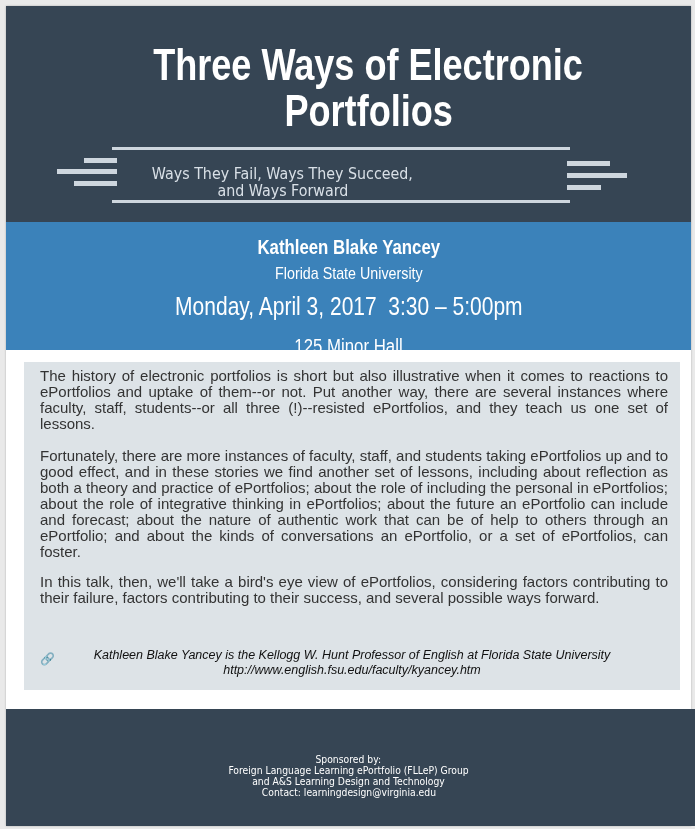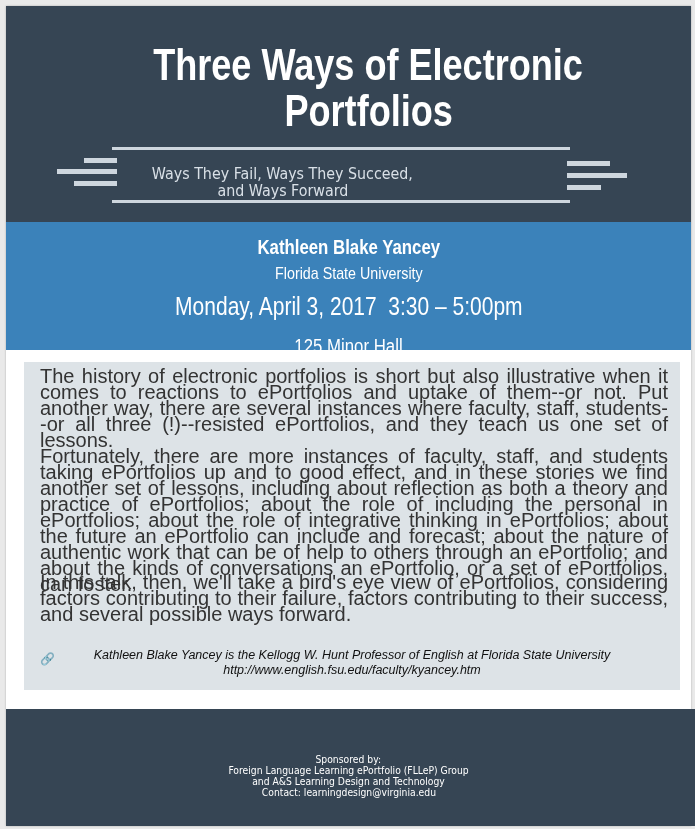--- a/index.html
+++ b/index.html
@@ -33,21 +33,21 @@
   .band .line { position:absolute; left:0; width:685px; white-space:nowrap; }
   .band .line span { display:inline-block; transform:scaleX(0.84); transform-origin:center; }
   .speaker { top:13px; font-weight:bold; font-size:20px; line-height:24px; }
   .univ { top:40px; font-size:17px; line-height:24px; }
   .date { top:73px; font-size:25px; line-height:22px; }
   .room { top:93px; font-size:20px; line-height:22px;margin-top:20px; }
   .content {
     position:absolute; left:18px; top:356px; width:656px; height:328px; background:#dde3e7;
   }
   .para {
-    position:absolute; left:16px; width:628px; color:#333333; font-size:20px; line-height:16px;
+    position:absolute; left:16px; width:628px; color:#333333; font-size:15px; line-height:16px;
     text-align:justify; margin:0;
   }
   .p1 { top:6px; }
   .p2 { top:86px; }
   .p3 { top:212px; }
   .bio {
     position:absolute; left:0; top:286px; width:656px; text-align:center; color:#111111;
     font-style:italic; font-size:12.5px; line-height:15px;
   }
   .bio-link-icon {

